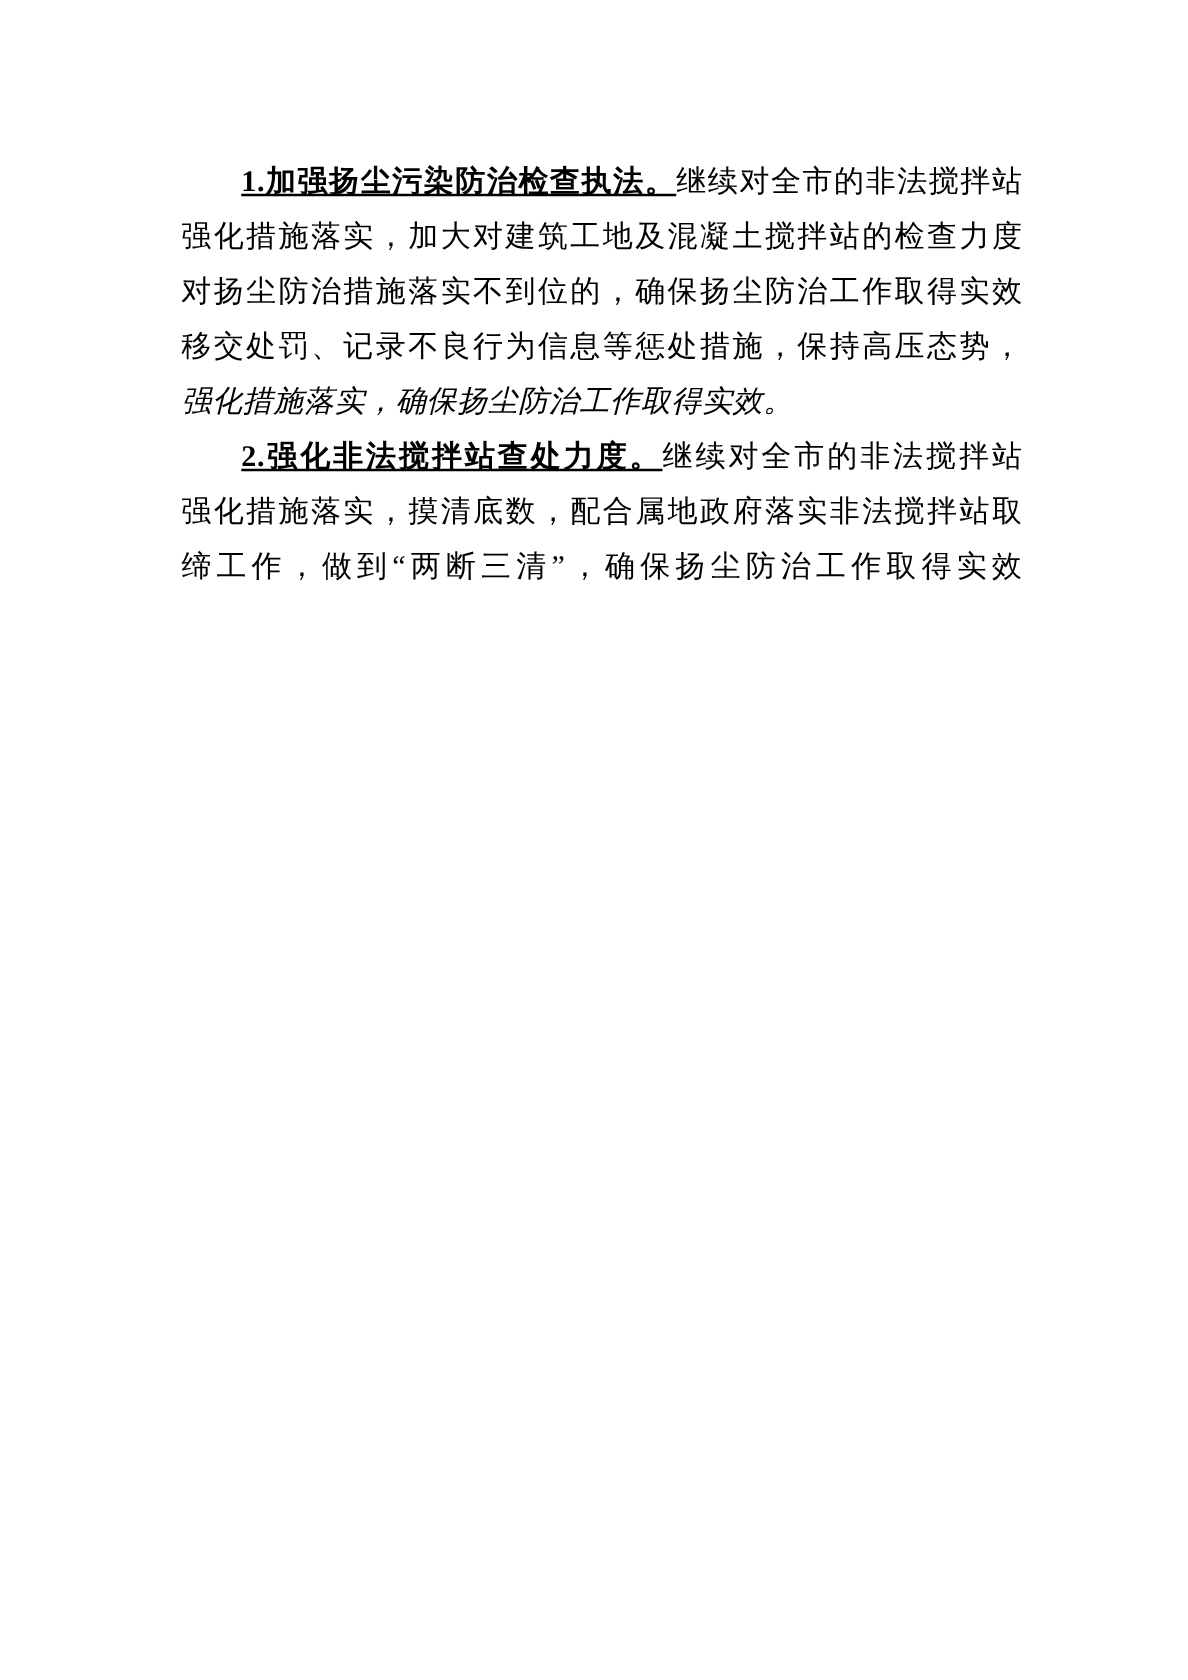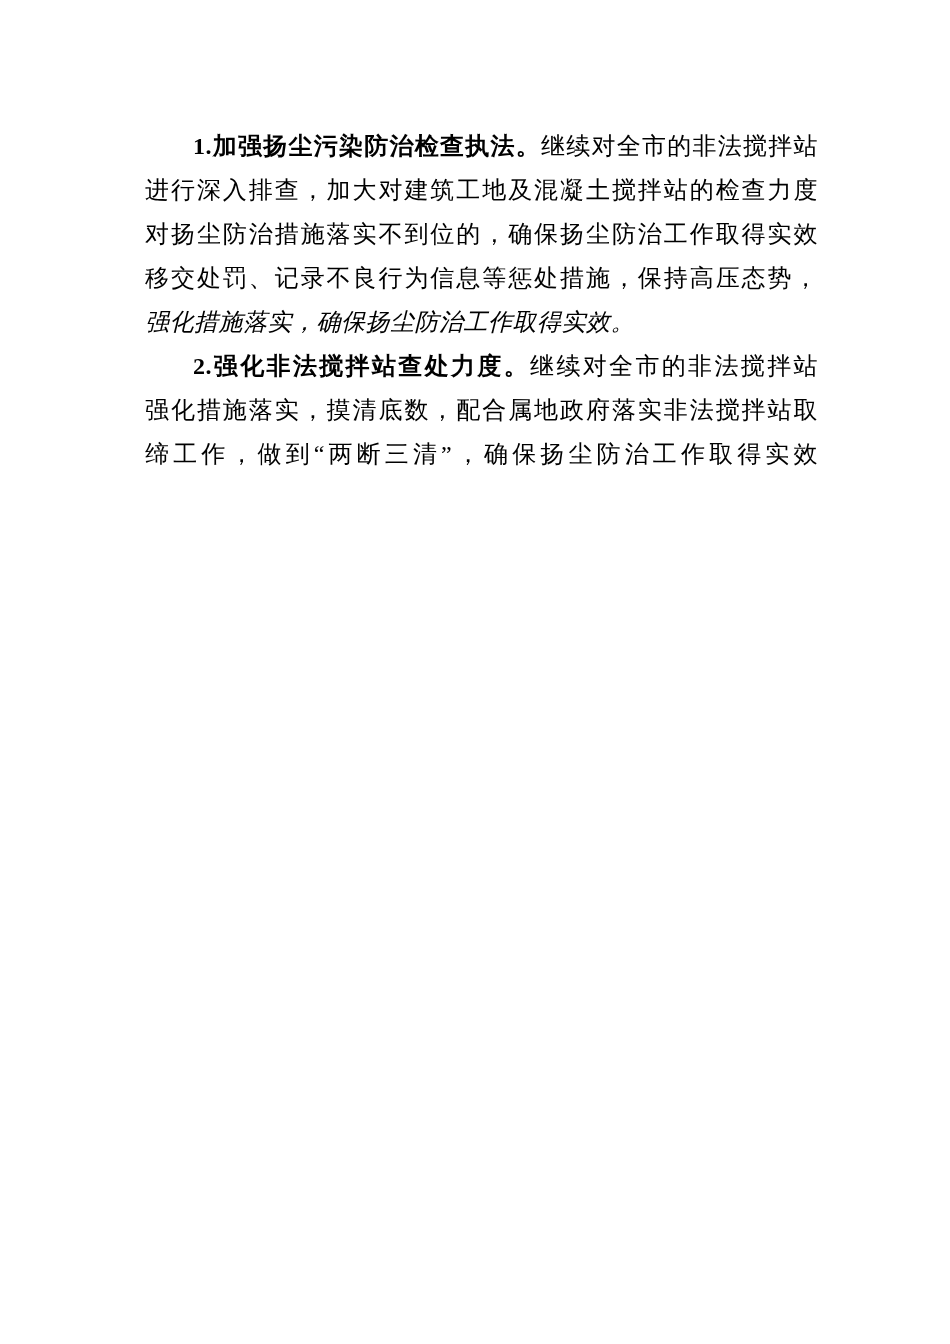--- a/index.html
+++ b/index.html
@@ -38,31 +38,32 @@
   }
   .line.indent {
     text-indent: 2em;
   }
   .line.para-last {
     text-align-last: left;
     font-style: italic;
   }
   .lead {
     font-weight: 700;
+    text-decoration: underline;
   }
 </style>
 </head>
 <body>
 
 <div class="page">
   <div class="text-block">
 
     <div class="paragraph">
       <div class="line indent"><span class="lead">1.加强扬尘污染防治检查执法。</span><span>继续对全市的非法搅拌站</span></div>
-      <div class="line"><span>进行深入排查，加大对建筑工地及混凝土搅拌站的检查力度</span></div>
+      <div class="line"><span>强化措施落实，加大对建筑工地及混凝土搅拌站的检查力度</span></div>
       <div class="line"><span>对扬尘防治措施落实不到位的，确保扬尘防治工作取得实效</span></div>
       <div class="line"><span>移交处罚、记录不良行为信息等惩处措施，保持高压态势，</span></div>
       <div class="line para-last"><span>强化措施落实，确保扬尘防治工作取得实效。</span></div>
     </div>
 
     <div class="paragraph">
       <div class="line indent"><span class="lead">2.强化非法搅拌站查处力度。</span><span>继续对全市的非法搅拌站</span></div>
       <div class="line"><span>强化措施落实，摸清底数，配合属地政府落实非法搅拌站取</span></div>
       <div class="line"><span>缔工作，做到“两断三清”，确保扬尘防治工作取得实效</span></div>
     </div>

